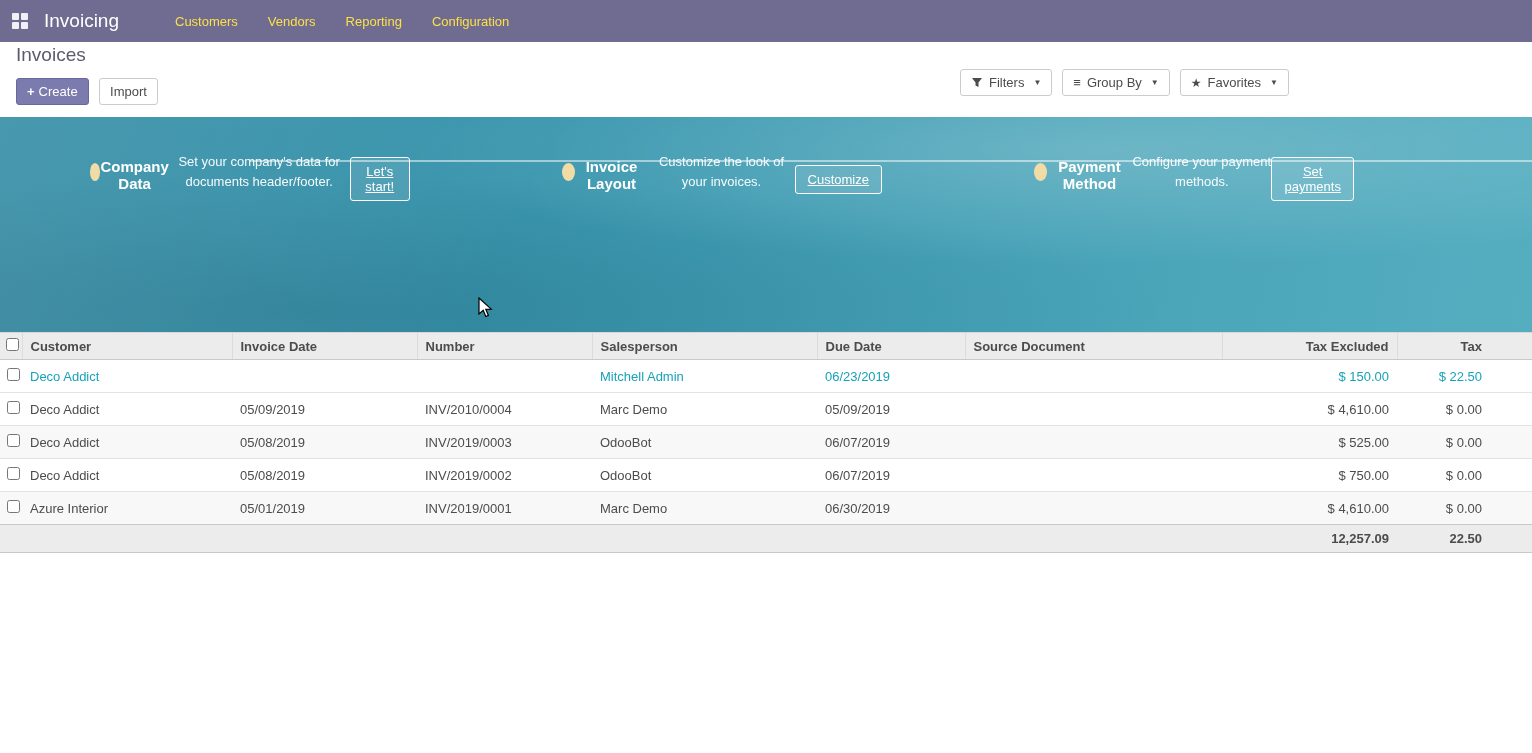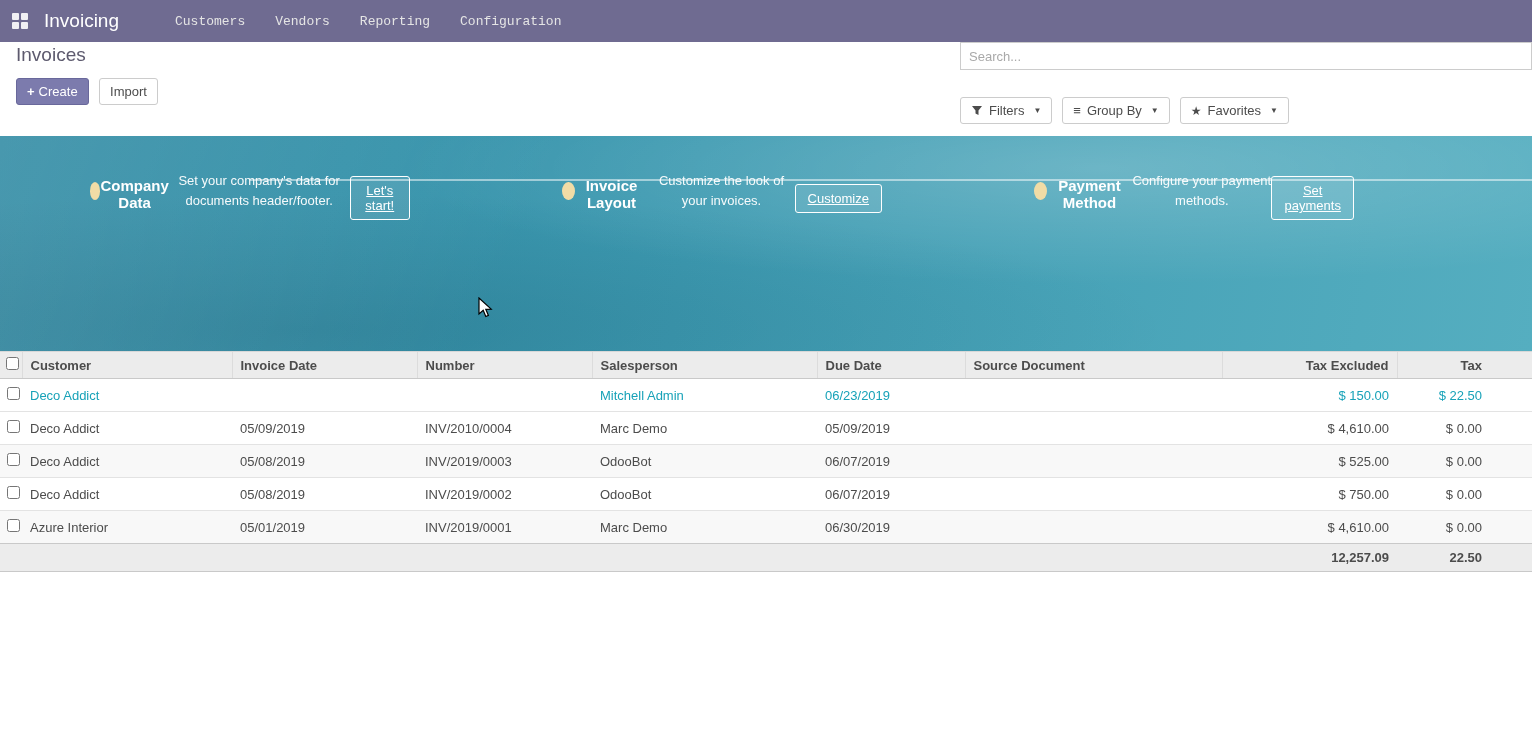--- a/index.html
+++ b/index.html
@@ -15,21 +15,21 @@
     display:flex; align-items:center; padding:0 16px 0 12px;
   }
   .apps-icon {
     width:16px; height:16px; display:grid;
     grid-template-columns:7px 7px; grid-template-rows:7px 7px; gap:2px;
     margin-right:16px; cursor:pointer;
   }
   .apps-icon span { background:rgba(255,255,255,.9); border-radius:1px; }
   .app-name { color:#fff; font-size:19px; font-weight:400; margin-right:56px; cursor:pointer; }
   .nav-menu { display:flex; gap:30px; }
-  .nav-item { color:#e5e5e5; font-size:13px; cursor:pointer;font-family:Liberation Mono, monospace; }
+  .nav-item { color:#fde047; font-size:13px; cursor:pointer; }
 
   
   .control-panel { display:flex; justify-content:space-between; padding:0 0 12px 16px; }
   .cp-left { }
   .page-title { font-size:19px; color:#5d5a6e; margin:2px 0 12px 0; }
   .btn { font-size:13px; padding:5px 10px; border-radius:3px; cursor:pointer; font-family:inherit; }
   .btn-create { background:var(--accent-purple,#7c7bad); border:1px solid #69689b; color:#fff; }
   .btn-create .plus { font-weight:700; margin-right:4px; }
   .btn-import { background:#fff; border:1px solid #ccc; color:#4c4c4c; margin-left:6px; }
   .cp-right { width:572px; }
@@ -114,21 +114,20 @@
 
 <div class="control-panel">
   <div class="cp-left">
     <div class="page-title">Invoices</div>
     <div>
       <button class="btn btn-create"><span class="plus">+</span><span>Create</span></button>
       <button class="btn btn-import"><span>Import</span></button>
     </div>
   </div>
   <div class="cp-right">
-    <input class="search-input" placeholder="Search..." style="">
     <div class="filter-row">
       <button class="filter-btn">
         <svg class="ficon" viewBox="0 0 12 12">
             <path d="M1 1h10L7.5 5.5V10l-3-1.4V5.5z" fill="#4c4c4c"></path>
           </svg>
         <span>Filters</span>
           <span class="caret">▼</span>
       </button>
       <button class="filter-btn">
         <span class="gicon">≡</span>

